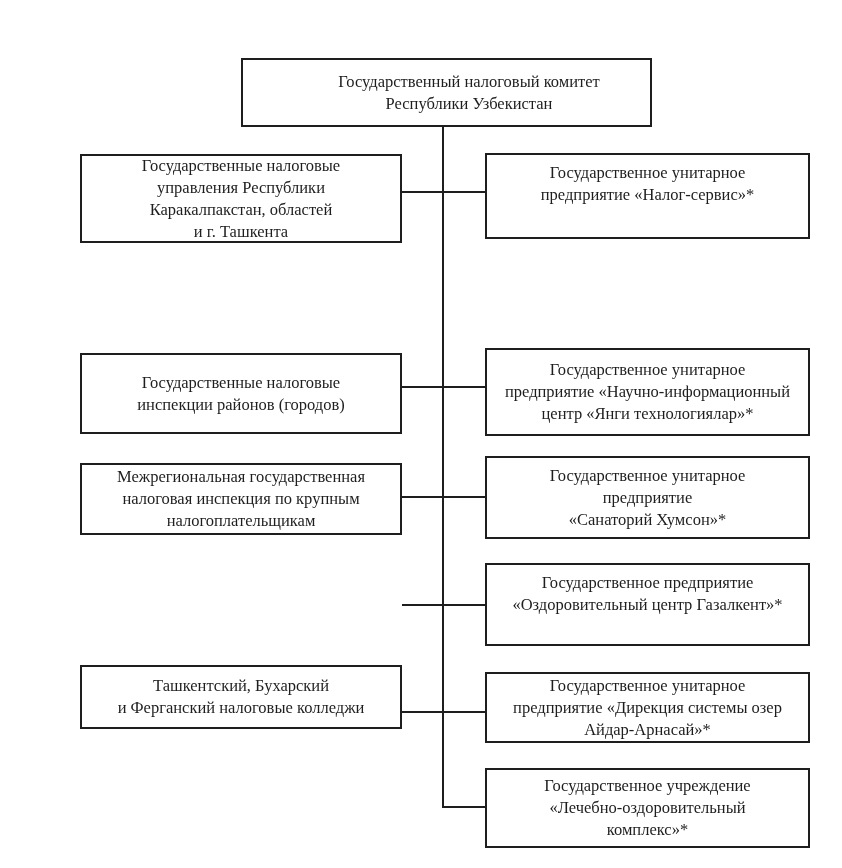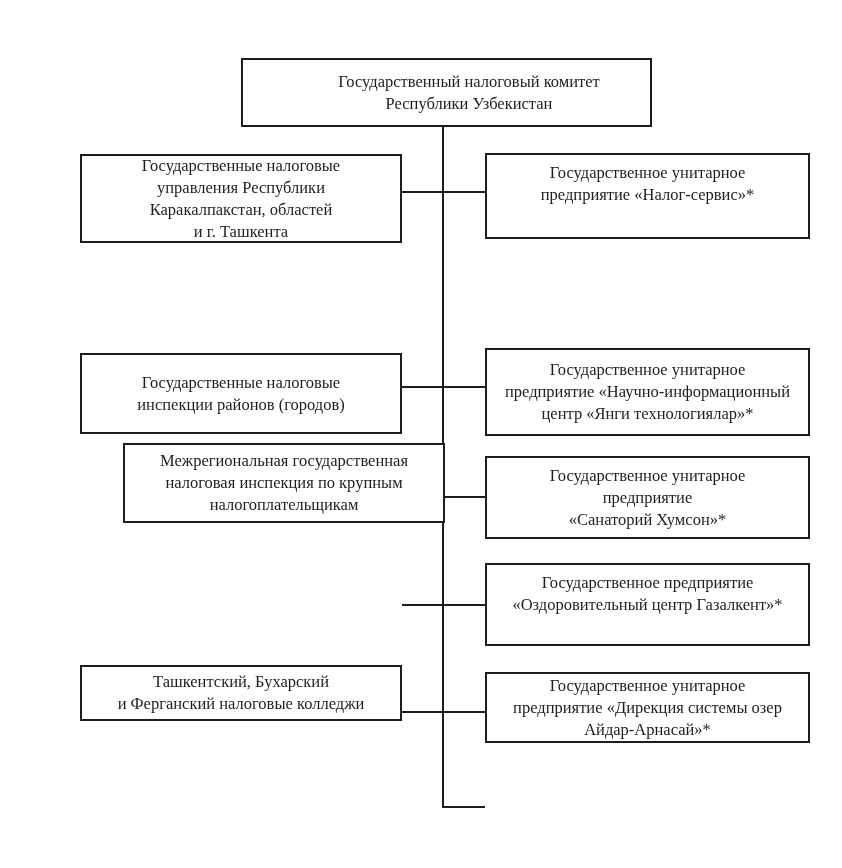--- a/index.html
+++ b/index.html
@@ -38,23 +38,23 @@
     width: 100%;
   }
   .line {
     position: absolute;
     background: #1e1e1e;
   }
   
   .b-root { left: 241px; top: 58px;  width: 411px; height: 69px; padding-left: 45px; }
   .b-l1   { left: 80px;  top: 154px; width: 322px; height: 89px; }
   .b-l2   { left: 80px;  top: 353px; width: 322px; height: 81px; }
-  .b-l3   { left: 80px;  top: 443px; width: 322px; height: 80px; margin-left: 43px; }
+  .b-l3   { left: 80px;  top: 463px; width: 322px; height: 72px; }
   .b-l4   { left: 80px;  top: 560px; width: 322px; height: 81px; }
-  .b-l5   { left: 80px;  top: 665px; width: 322px; height: 56px; }
+  .b-l5   { left: 80px;  top: 665px; width: 322px; height: 64px; }
   .b-r1   { left: 485px; top: 153px; width: 325px; height: 86px; }
   .b-r2   { left: 485px; top: 348px; width: 325px; height: 88px; }
   .b-r3   { left: 485px; top: 456px; width: 325px; height: 83px; }
   .b-r4   { left: 485px; top: 563px; width: 325px; height: 83px; justify-content: center; }
   .b-r5   { left: 485px; top: 672px; width: 325px; height: 71px; }
   .b-r6   { left: 485px; top: 768px; width: 325px; height: 80px; }
   .ln-spine { left: 442px; top: 127px; width: 2px;  height: 681px; }
   .ln-c1    { left: 402px; top: 191px; width: 83px; height: 2px; }
   .ln-c2    { left: 402px; top: 386px; width: 83px; height: 2px; }
   .ln-c3    { left: 402px; top: 496px; width: 83px; height: 2px; }
@@ -116,14 +116,19 @@
   </div>
   <div class="box b-r4 top-align">
     <span>Государственное предприятие
 «Оздоровительный центр Газалкент»*</span>
   </div>
   <div class="box b-r5">
     <span>Государственное унитарное
 предприятие «Дирекция системы озер
 Айдар-Арнасай»*</span>
   </div>
+  <div class="box b-r6">
+    <span>Государственное учреждение
+«Лечебно-оздоровительный
+комплекс»*</span>
+  </div>
 
 </div>
 
 </body></html>

